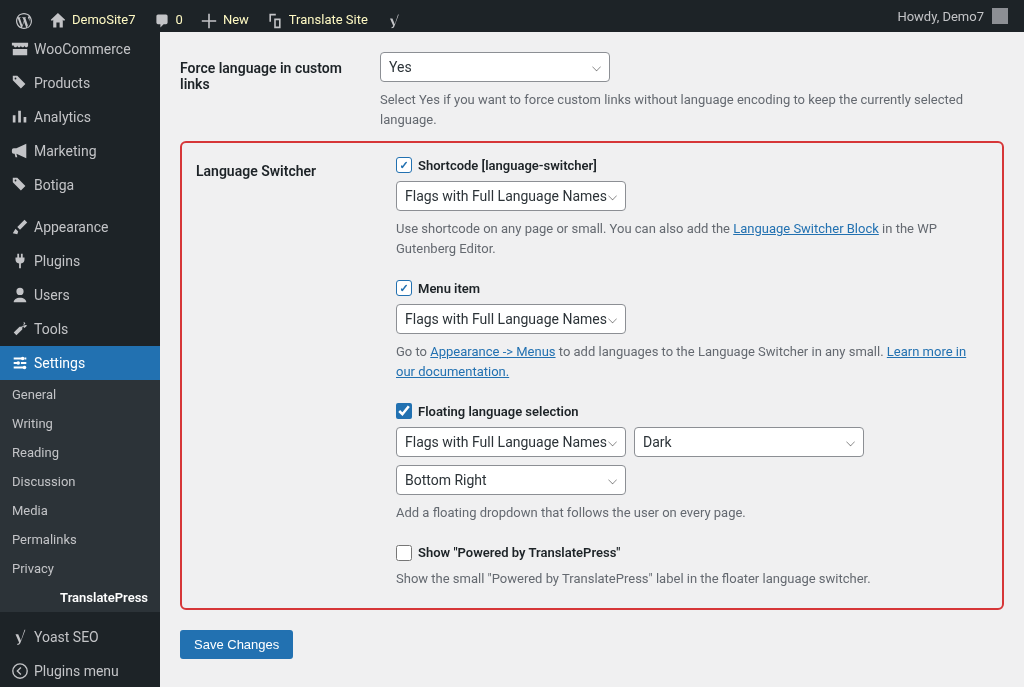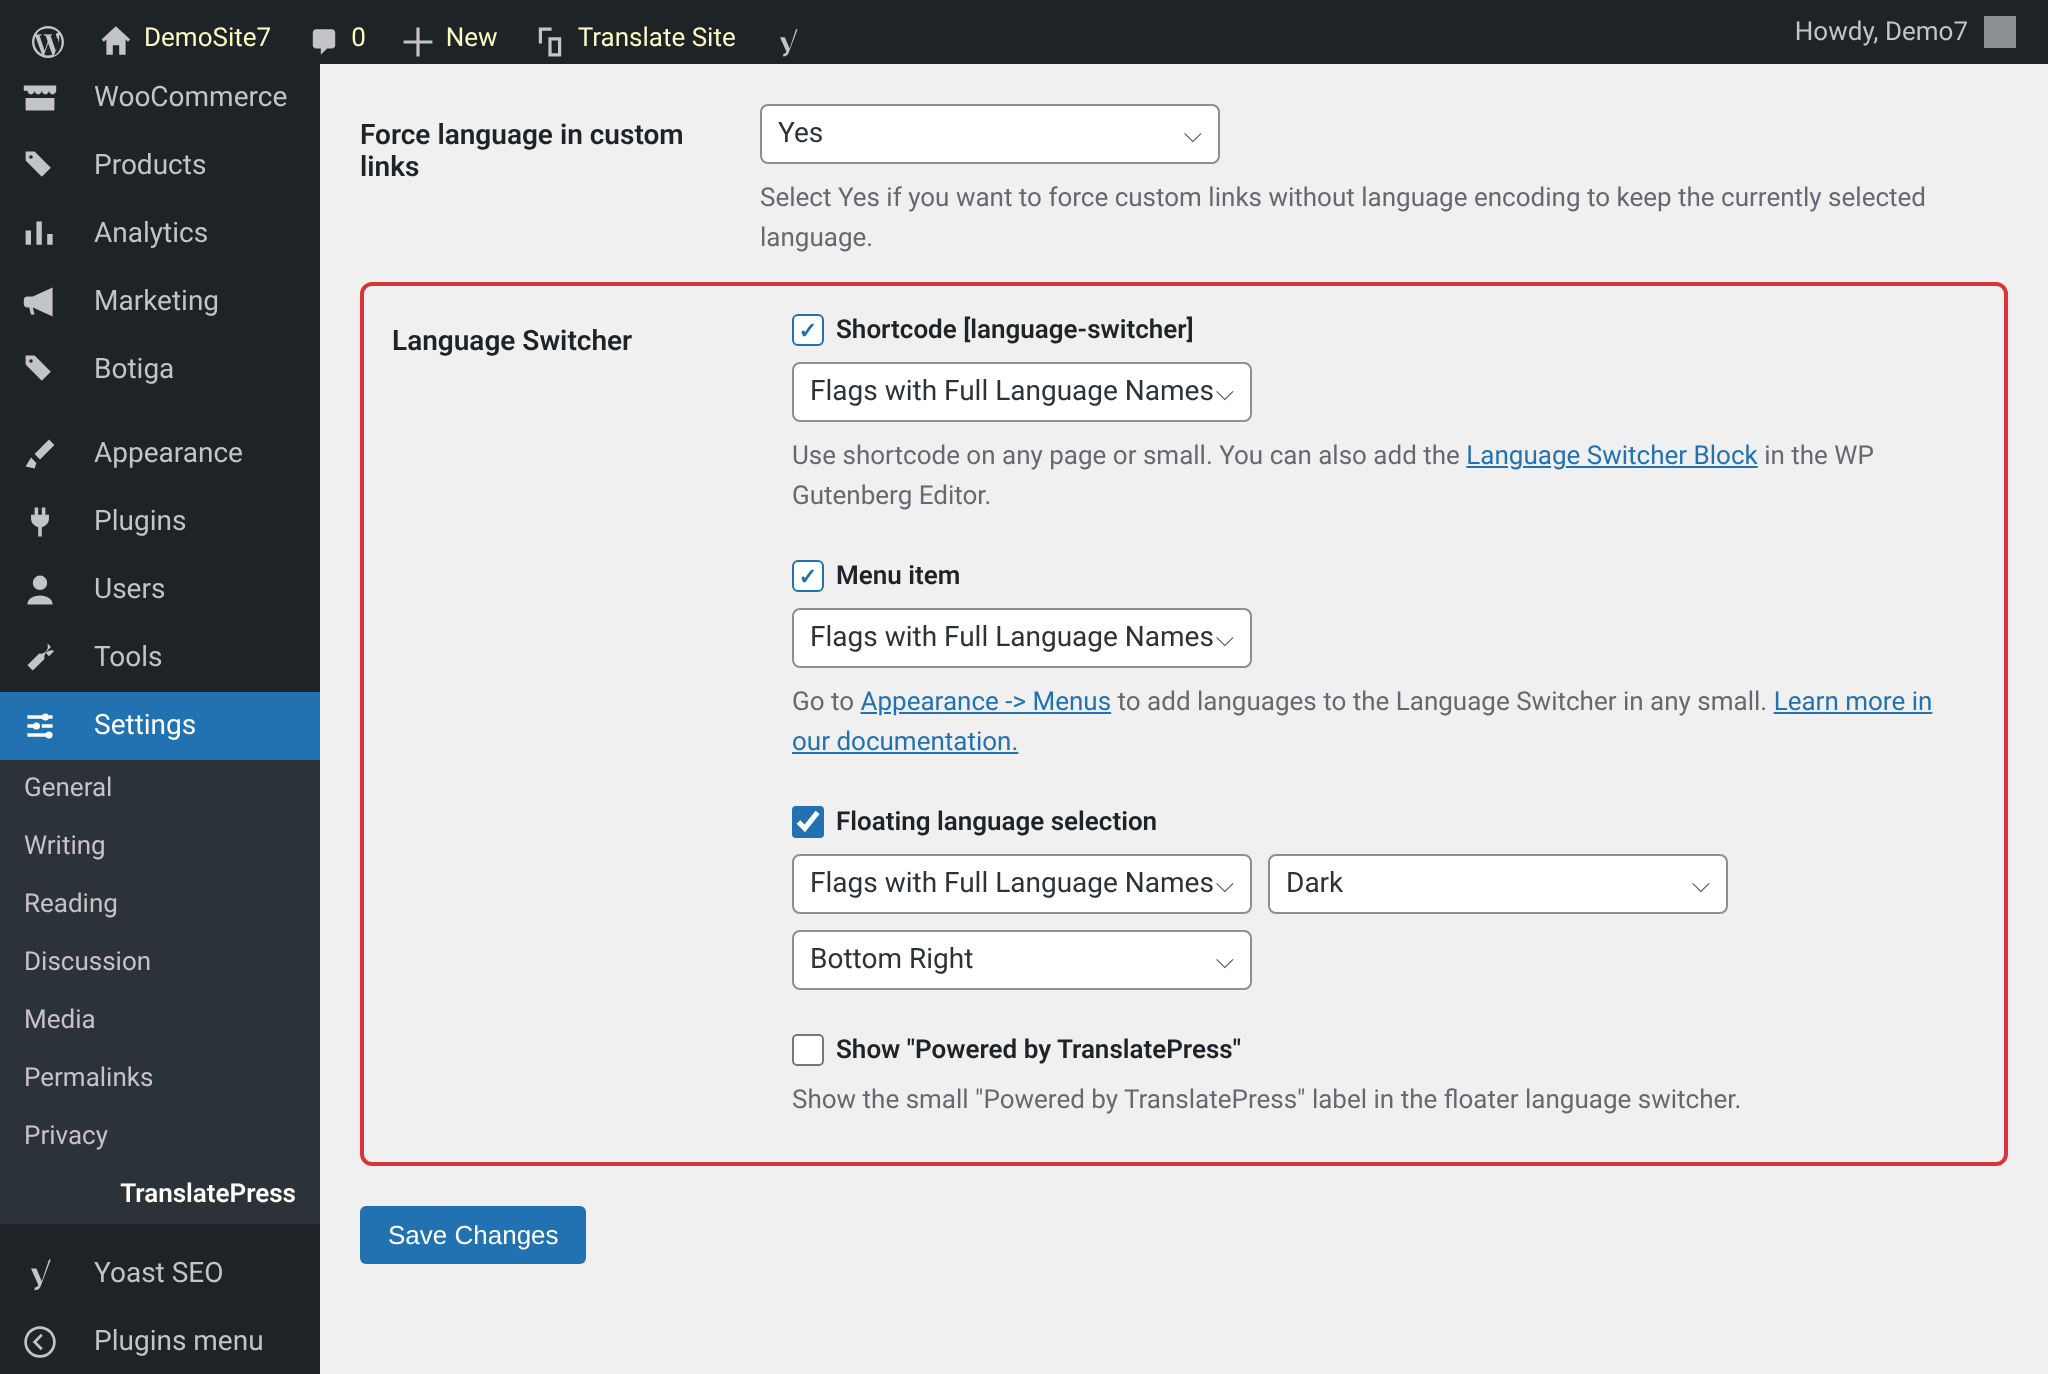--- a/index.html
+++ b/index.html
@@ -9,21 +9,21 @@
 .admin-bar { background: #1d2327; color: #c3c4c7; height: 32px; display: flex; align-items: center; padding: 0 8px; font-size: 13px; justify-content: space-between; }
 .admin-bar-left { display: flex; align-items: center; gap: 2px; }
 .admin-bar-item { display: flex; gap: 6px; padding: 12px 8px; height: 32px; cursor: pointer; color: #fef9c3; }
 .admin-bar-icon { font-size: 16px; line-height: 1; display: inline-block; }
 .admin-bar-right { display: flex; align-items: center; gap: 8px; padding-right: 8px; }
 .avatar-box { width: 16px; height: 16px; background: #8c8f94; }
 
 
 .main-wrap { display: flex; height: calc(687px - 32px); }
 .sidebar { width: 160px; background: #1d2327; color: #c3c4c7; font-size: 14px; overflow-y: auto; display: flex; flex-direction: column; }
-.sidebar-item { display: flex; align-items: center; gap: 17px; padding: 8px 10px; cursor: pointer; color: #c3c4c7; }
+.sidebar-item { display: flex; align-items: center; gap: 4px; padding: 8px 10px; cursor: pointer; color: #c3c4c7; }
 .sidebar-item.active { background: #2271b1; color: #fff; position: relative; }
 .sidebar-item.active::after { content: ""; position: absolute; right: -8px; top: 50%; transform: translateY(-50%); border: 8px solid transparent; border-right-color: #f0f0f1; }
 .sidebar-sep { height: 5px; margin: 4px 0; }
 .sidebar-icon { width: 20px; text-align: center; font-size: 16px; line-height: 1; }
 .sidebar-sub { background: #2c3338; }
 .sidebar-sub-item { padding: 7px 12px; font-size: 13px; cursor: pointer; color: #c3c4c7; }
 .sidebar-sub-item.active { color: #fff; font-weight: 600; text-align: right; }
 .collapse-item { margin-top: auto; }
 
 
@@ -262,20 +262,21 @@
               <span>Dark</span>
               <span class="select-caret">⌵</span>
             </div>
           </div>
           <div class="selects-row">
             <div class="select select-lg">
               <span>Bottom Right</span>
               <span class="select-caret">⌵</span>
             </div>
           </div>
+          <div class="desc">Add a floating dropdown that follows the user on every page.</div>
         </div>
 
         <div class="section-block" style="margin-bottom:0">
           <div class="check-row">
             <input type="checkbox" class="check-real" style="">
             <span>Show "Powered by TranslatePress"</span>
           </div>
           <div class="desc" style="margin-top:4px">Show the small "Powered by TranslatePress" label in the floater language switcher.</div>
         </div>
 

